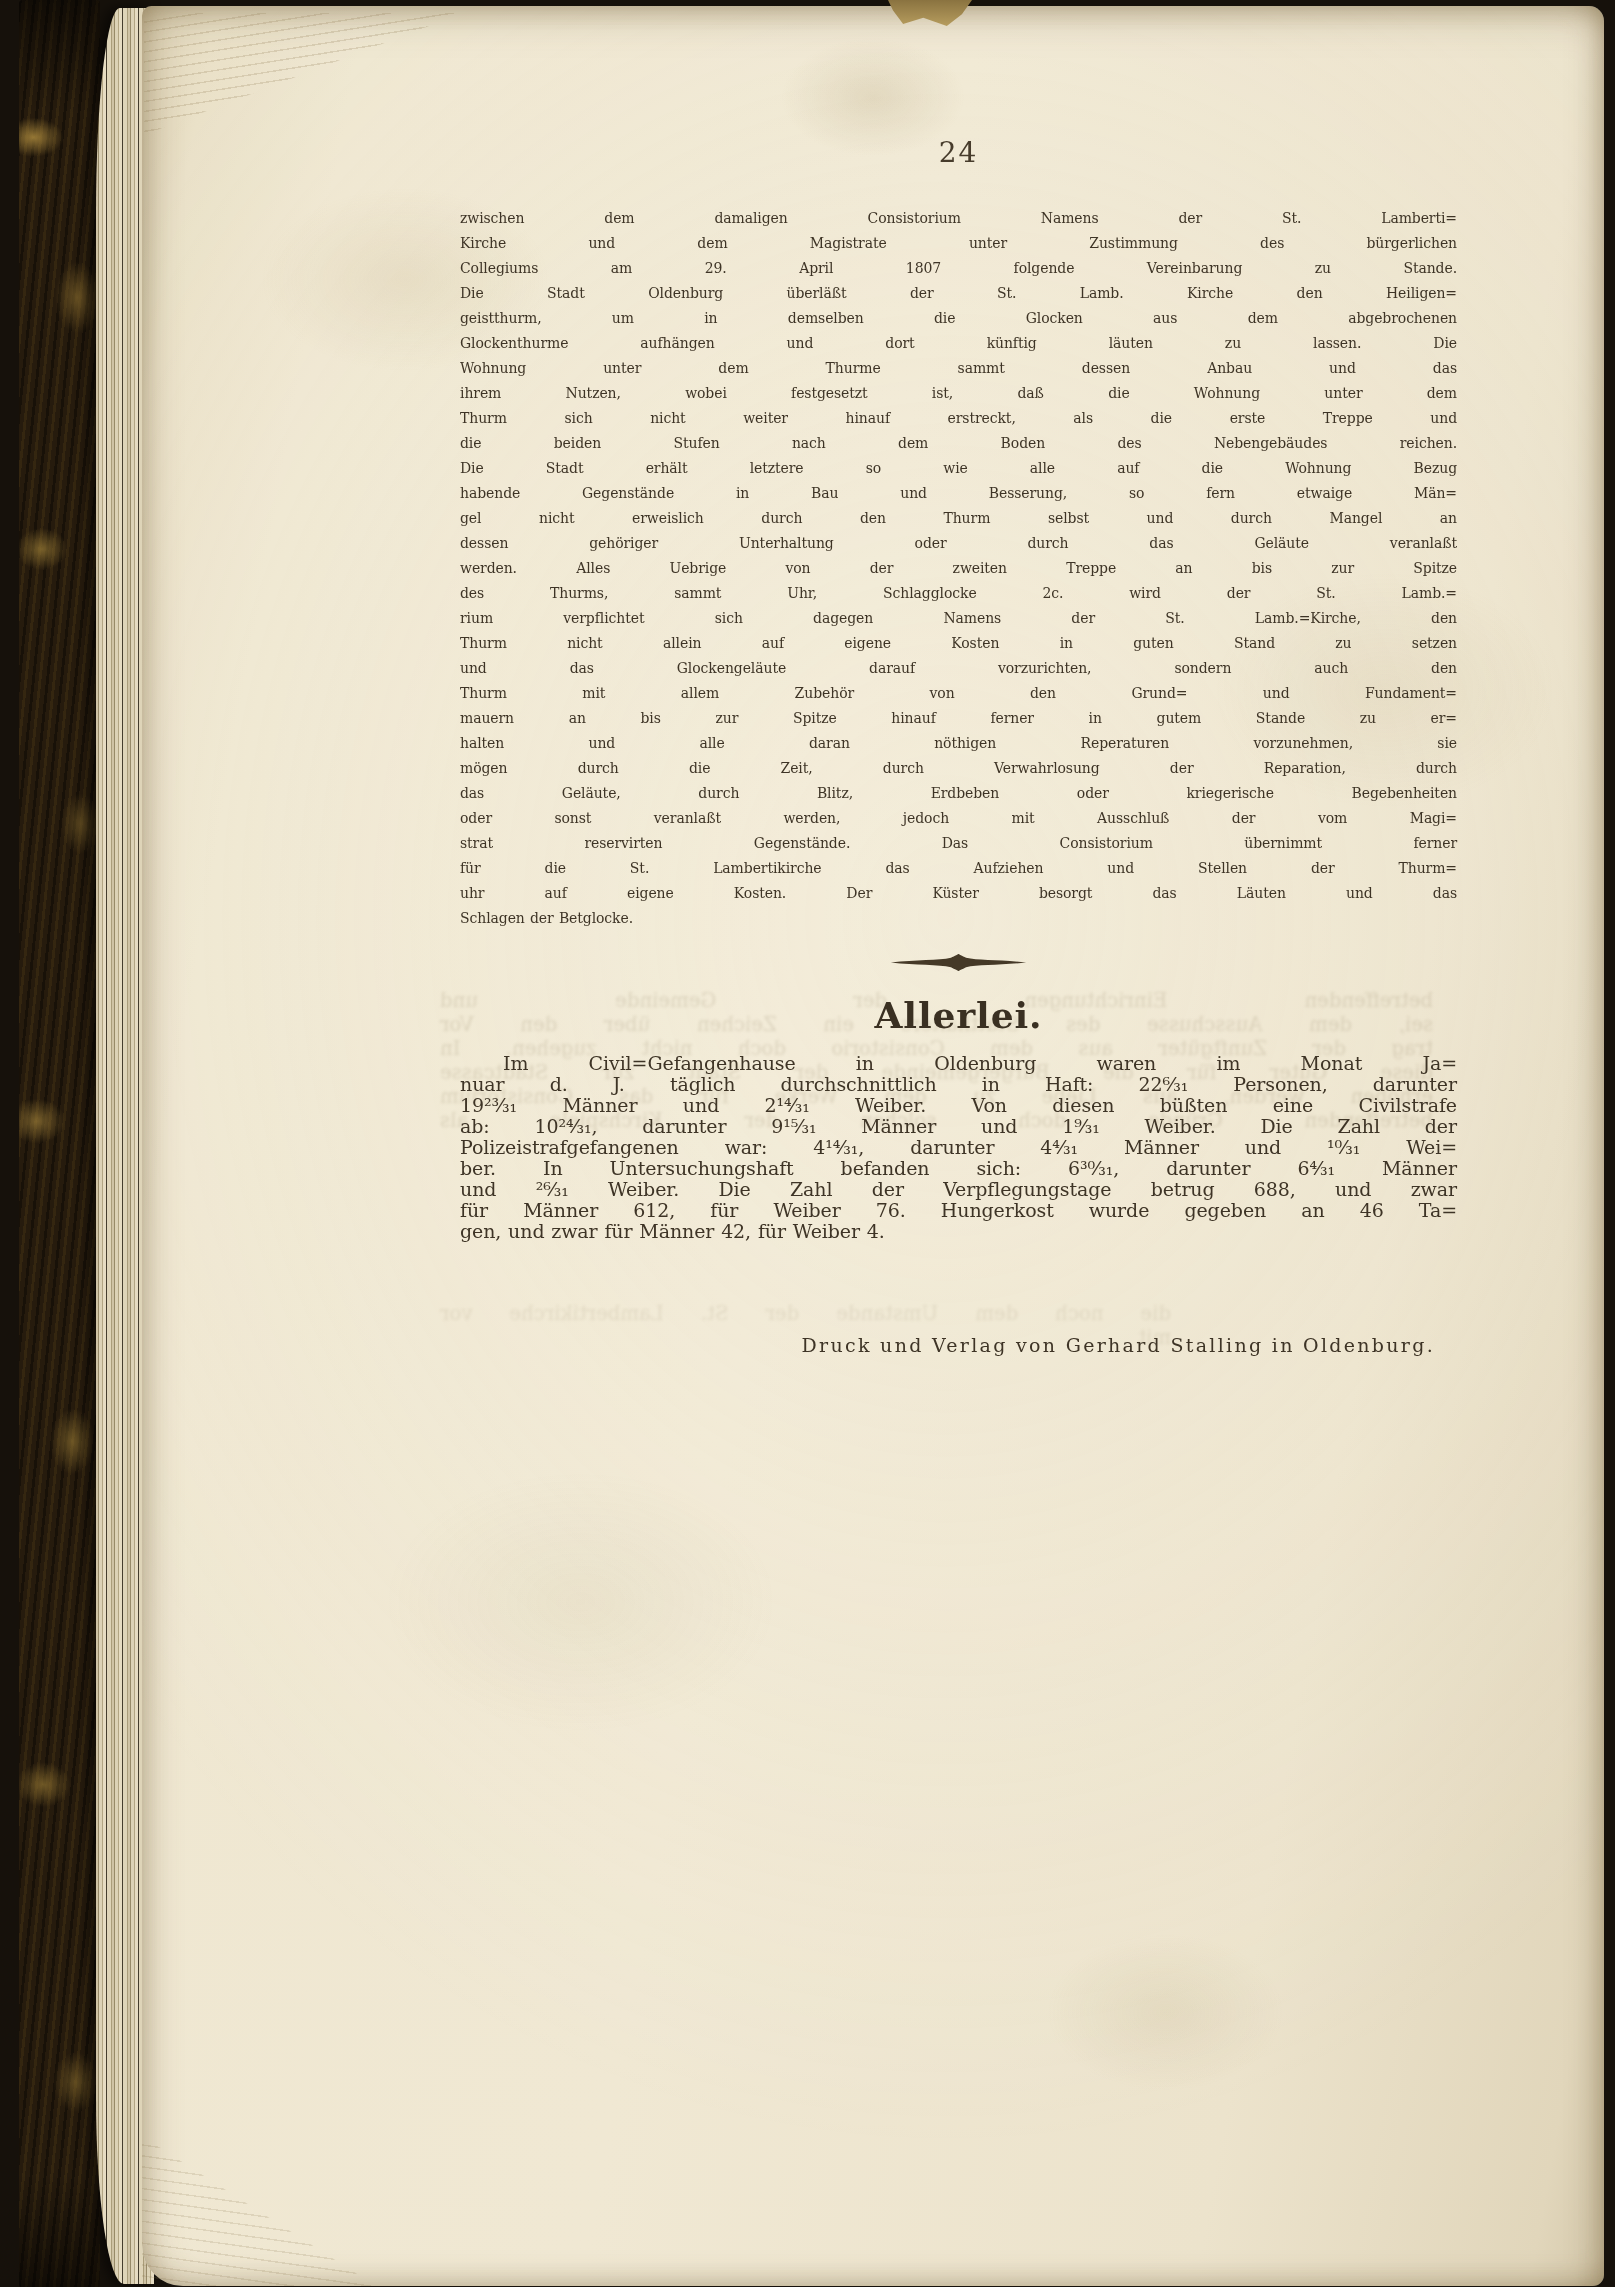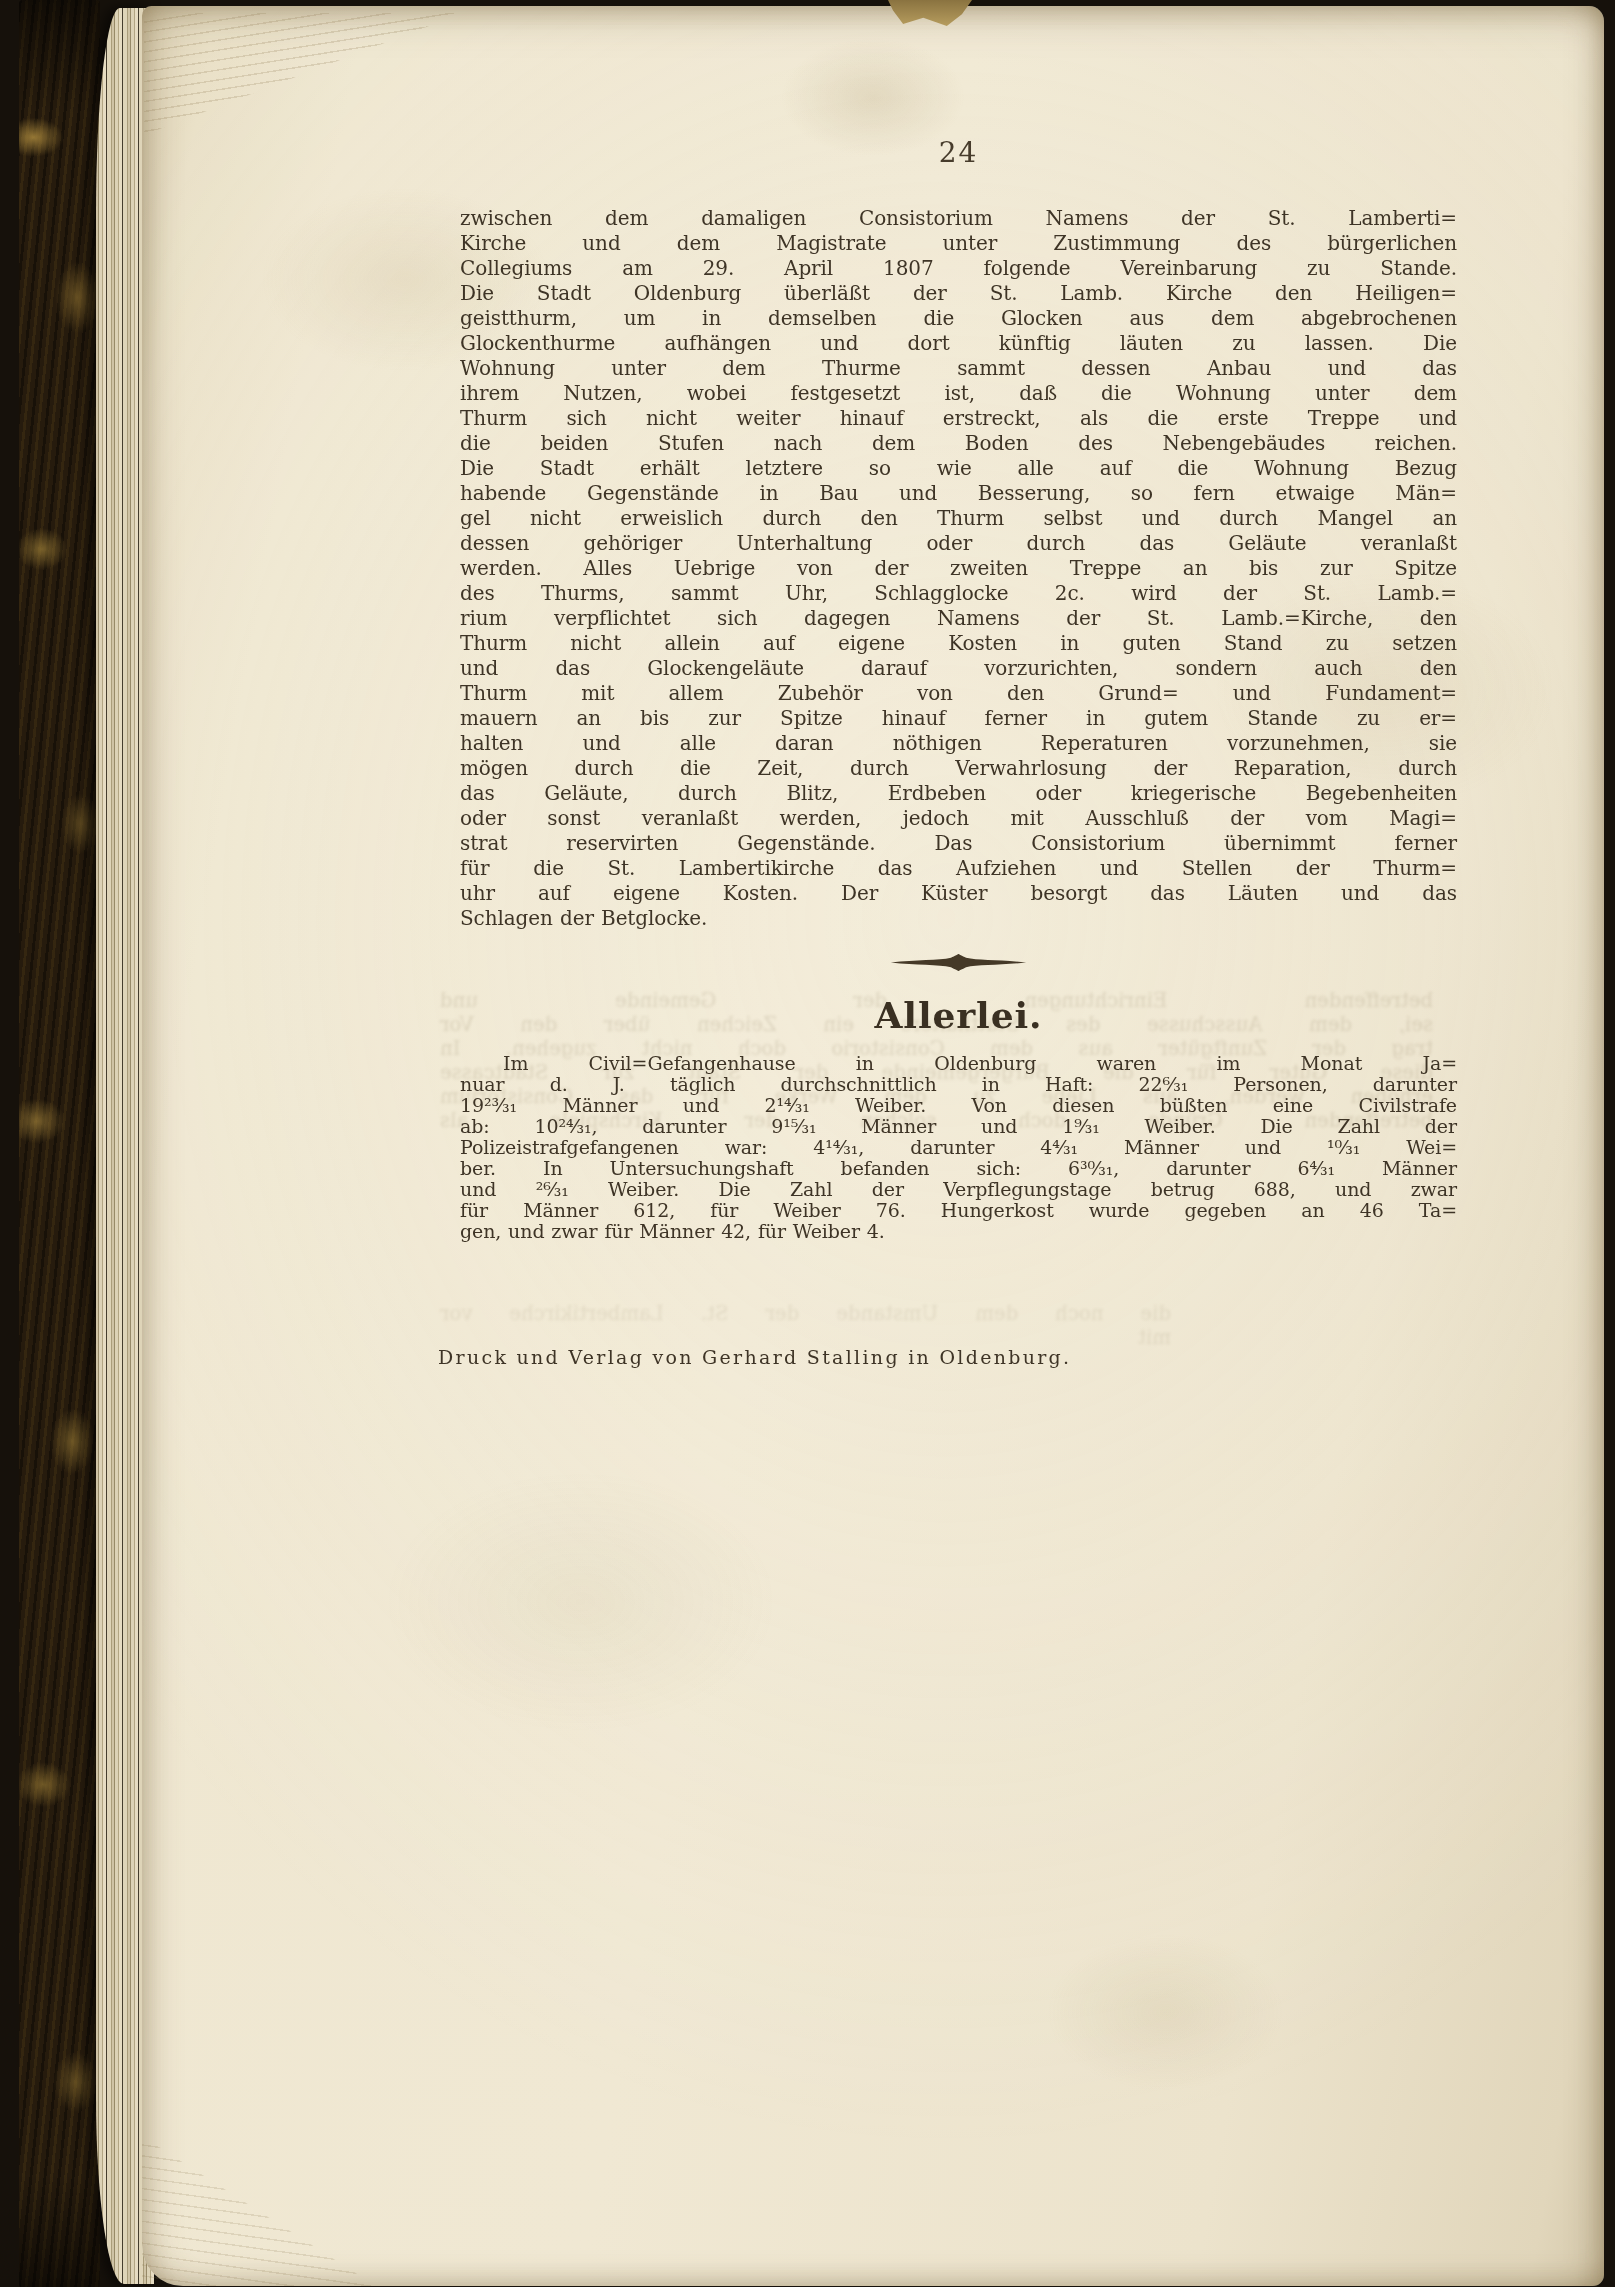--- a/index.html
+++ b/index.html
@@ -74,40 +74,40 @@
   }
   
   .content{
     position:absolute;left:460px;top:137px;width:997px;z-index:3;
     color:#3e3426;
   }
   .page-number{
     text-align:center;font-size:28px;line-height:32px;letter-spacing:1.9px;
     color:#473c2c;margin-bottom:37px;
   }
-  .main-text{font-size:20px;line-height:25px;}
+  .main-text{font-size:14px;line-height:25px;}
   .tline{
     text-align:justify;text-align-last:justify;
     letter-spacing:-0.1px;word-spacing:0.9px;white-space:normal;
   }
   .main-text .tline:last-child{text-align-last:left;}
   .divider{
     margin:22.5px auto 0;width:141px;height:17px;
     display:flex;align-items:center;justify-content:center;
   }
   .section-heading{
     text-align:center;font-size:36px;line-height:41px;font-weight:bold;
     letter-spacing:0.9px;color:#3a3022;margin-top:24px;
   }
   .allerlei-text{margin-top:17px;font-size:19px;line-height:21px;}
   .allerlei-text .tline:first-child{text-indent:43px;}
   .allerlei-text .tline:last-child{text-align-last:left;}
   .footer{
     position:absolute;left:438px;top:1334px;width:997px;z-index:3;
-    text-align:left;font-size:19px;letter-spacing:2.3px;color:#3e3426;margin-top:12px;
+    text-align:right;font-size:19px;letter-spacing:2.3px;color:#3e3426;
   }
   
   .ghost{
     position:absolute;left:440px;width:993px;z-index:1;
     color:#6d5c3a;transform:scaleX(-1);filter:blur(1.5px);
     font-size:19.7px;line-height:24px;
   }
   .ghost .gline{text-align:justify;text-align-last:justify;}
   .ghost-1{top:989px;opacity:.17;}
   .ghost-2{top:1302px;opacity:.12;width:731px;}

